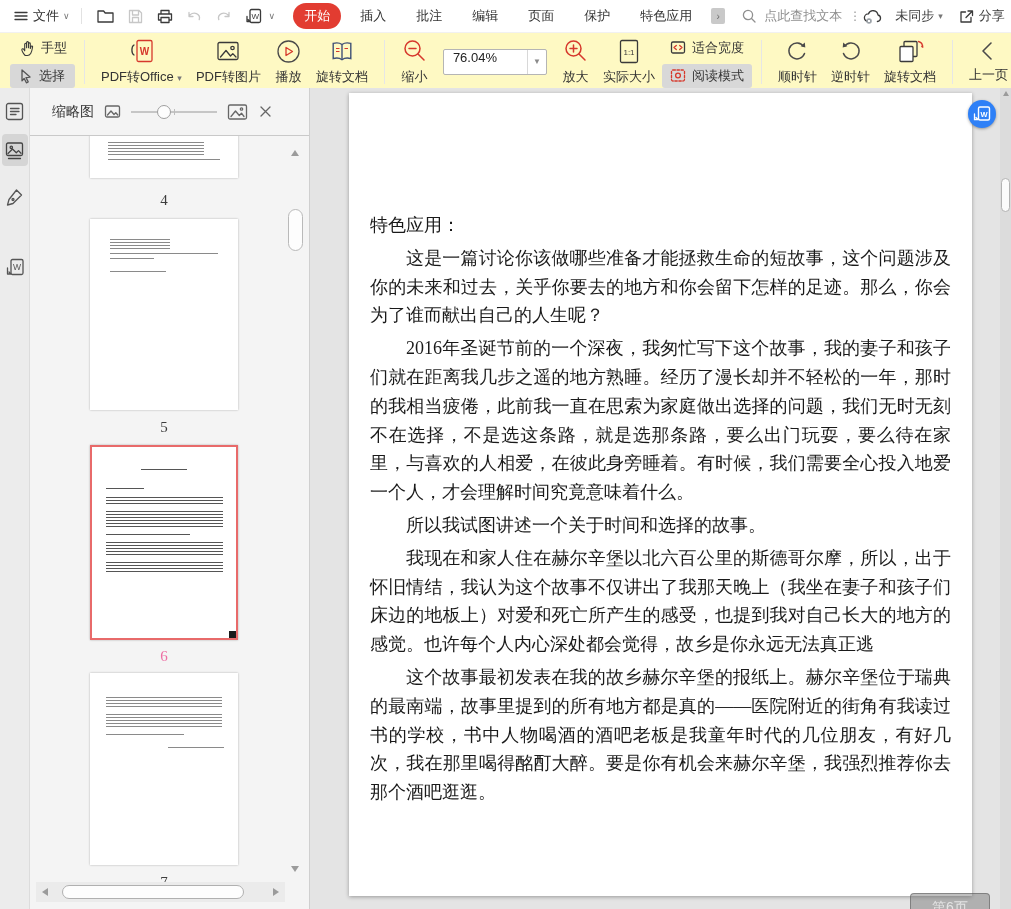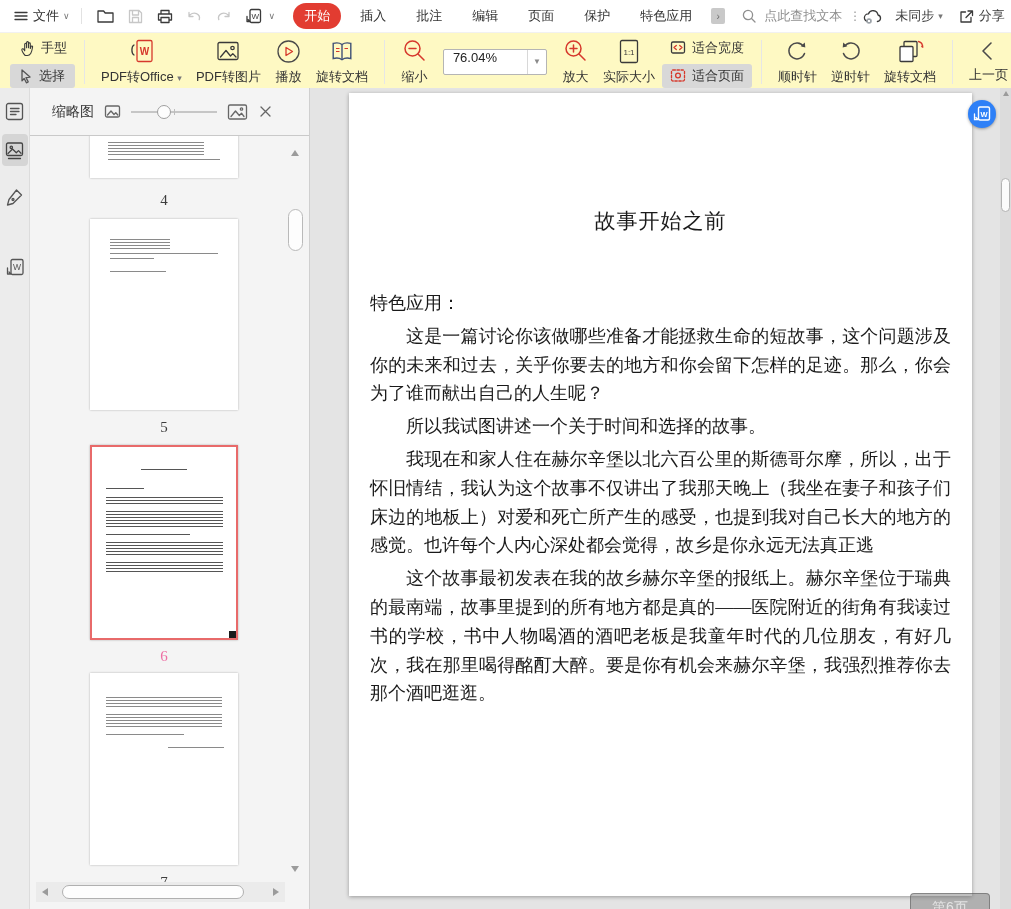--- a/index.html
+++ b/index.html
@@ -279,21 +279,21 @@
         </span>
         <span>适合宽度</span>
       </div>
       <div class="srow sel">
         <span>
           <svg width="16" height="15" viewBox="0 0 16 15">
               <rect class="st red" x="1.5" y="2" width="13" height="11" rx="1.5" stroke-dasharray="2.4 1.6"></rect>
               <circle class="st red" cx="8" cy="7.5" r="2.4"></circle>
             </svg>
         </span>
-        <span>适合页面</span>
+        <span>阅读模式</span>
       </div>
     </div>
     <div class="vd2"></div>
     <div class="rbtn">
       <span>
         <svg width="27" height="27" viewBox="0 0 27 27">
             <path class="st" d="M20.5 15.5a8 8 0 1 1-1-7.2" style="stroke:#4a4a4a;stroke-width:1.5"></path>
             <path d="M20.8 4.5l.5 5-4.7-1.2z" fill="#4a4a4a"></path>
           </svg>
       </span>
@@ -430,23 +430,23 @@
       <div class="hsb">
         <div class="tri" style="border-top:4px solid transparent;border-bottom:4px solid transparent;border-right:6px solid #9b9b9b;margin-left:6px"></div>
         <div class="hsb-thumb"></div>
         <div class="tri" style="border-top:4px solid transparent;border-bottom:4px solid transparent;border-left:6px solid #9b9b9b;margin-left:auto;margin-right:6px"></div>
       </div>
     </div>
   </div>
 
   <div class="viewer">
     <div class="page">
-      <h1 class="doc-title">故事开始之前</h1>
       <p class="salut">特色应用：</p>
       <p class="indent">这是一篇讨论你该做哪些准备才能拯救生命的短故事，这个问题涉及你的未来和过去，关乎你要去的地方和你会留下怎样的足迹。那么，你会为了谁而献出自己的人生呢？</p>
+      <p class="indent">2016年圣诞节前的一个深夜，我匆忙写下这个故事，我的妻子和孩子们就在距离我几步之遥的地方熟睡。经历了漫长却并不轻松的一年，那时的我相当疲倦，此前我一直在思索为家庭做出选择的问题，我们无时无刻不在选择，不是选这条路，就是选那条路，要么出门玩耍，要么待在家里，与喜欢的人相爱，在彼此身旁睡着。有时候，我们需要全心投入地爱一个人，才会理解时间究竟意味着什么。</p>
       <p class="indent">所以我试图讲述一个关于时间和选择的故事。</p>
       <p class="indent">我现在和家人住在赫尔辛堡以北六百公里的斯德哥尔摩，所以，出于怀旧情结，我认为这个故事不仅讲出了我那天晚上（我坐在妻子和孩子们床边的地板上）对爱和死亡所产生的感受，也提到我对自己长大的地方的感觉。也许每个人内心深处都会觉得，故乡是你永远无法真正逃</p>
       <p class="indent">这个故事最初发表在我的故乡赫尔辛堡的报纸上。赫尔辛堡位于瑞典的最南端，故事里提到的所有地方都是真的——医院附近的街角有我读过书的学校，书中人物喝酒的酒吧老板是我童年时代的几位朋友，有好几次，我在那里喝得酩酊大醉。要是你有机会来赫尔辛堡，我强烈推荐你去那个酒吧逛逛。</p>
     </div>
     <div class="fab">
       <svg width="22" height="20" viewBox="0 0 22 20">
           <rect x="7.5" y="3" width="11" height="13" rx="1.5" fill="none" stroke="#fff" stroke-width="1.4"></rect>
           <text x="13" y="12.5" font-size="7.5" fill="#fff" text-anchor="middle" font-family="Liberation Sans,sans-serif" font-weight="bold">W</text>
           <path d="M3.5 10v5.5h3.5 M7 15.5 5 13.5" fill="none" stroke="#fff" stroke-width="1.3" stroke-linecap="round"></path>
         </svg>

